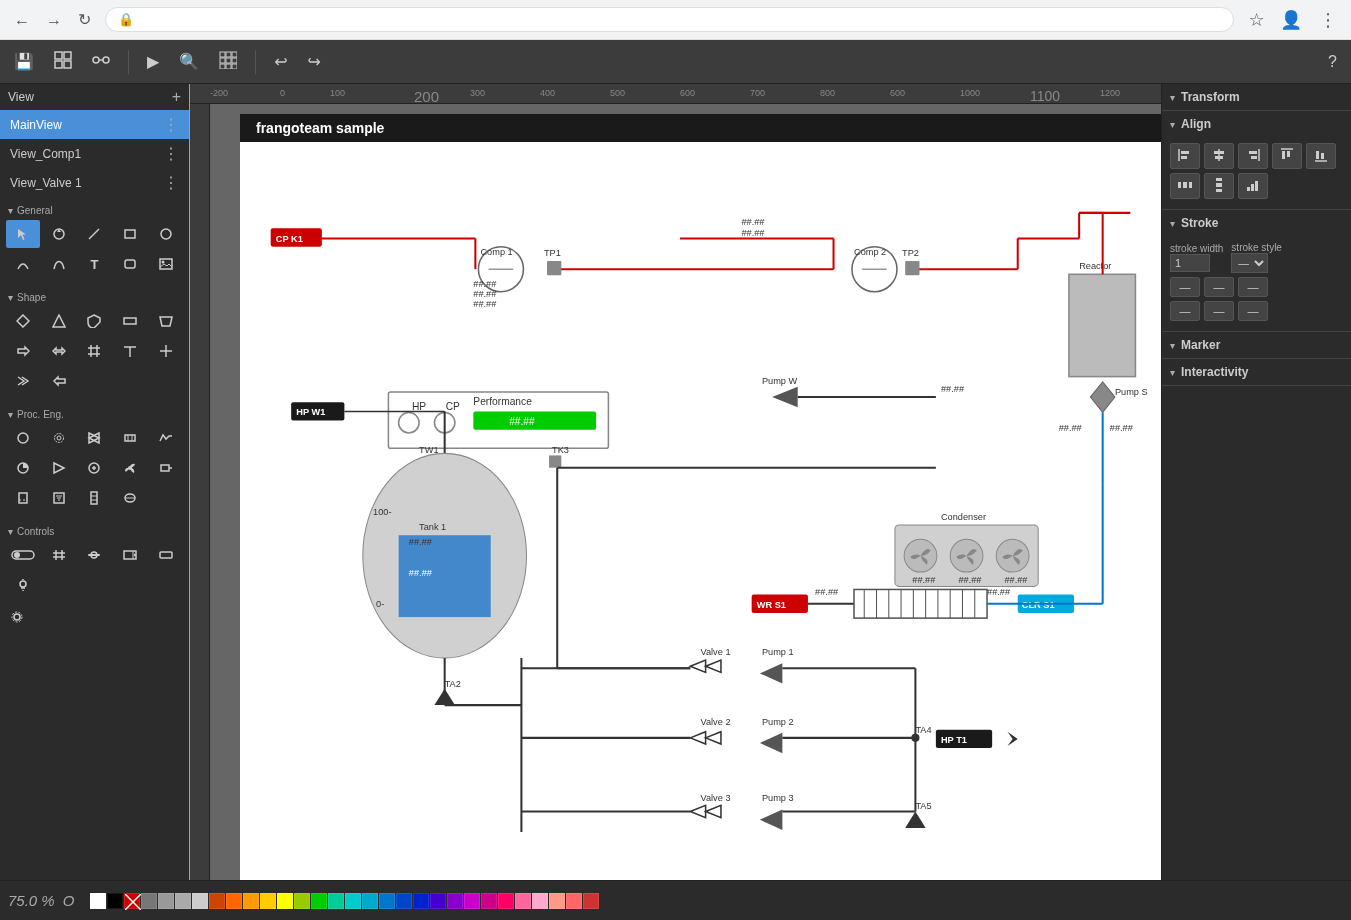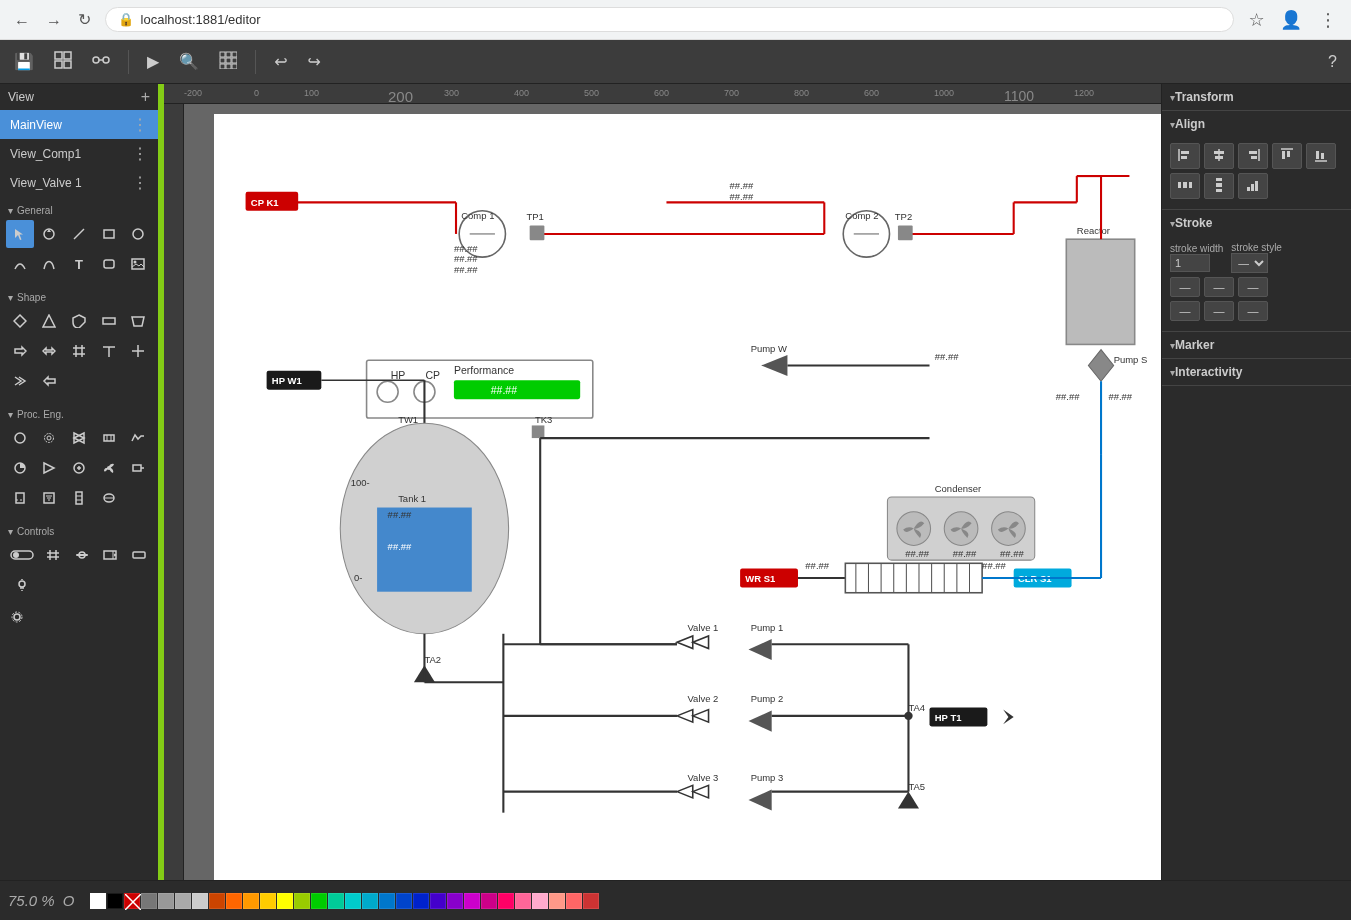--- a/index.html
+++ b/index.html
@@ -17,21 +17,21 @@
     
     .app-toolbar { background: #3c3c3c; display: flex; align-items: center; padding: 4px 8px; gap: 8px; height: 44px; border-bottom: 1px solid #222; }
     .toolbar-btn { background: none; border: none; cursor: pointer; color: #ccc; font-size: 16px; padding: 4px 6px; border-radius: 3px; }
     .toolbar-separator { width: 1px; height: 24px; background: #555; margin: 0 4px; }
     .toolbar-help { margin-left: auto; }
 
     
     .main-layout { display: flex; height: calc(920px - 40px - 44px - 40px); }
 
     
-    .left-sidebar { width: 164px; background: #2b2b2b; border-right: 6px solid #84cc16; display: flex; flex-direction: column; overflow-y: auto; }
+    .left-sidebar { width: 190px; background: #2b2b2b; border-right: 1px solid #84cc16; display: flex; flex-direction: column; overflow-y: auto; }
     .sidebar-section-header { display: flex; align-items: center; justify-content: space-between; padding: 4px 8px; cursor: pointer; }
     .view-item { display: flex; align-items: center; justify-content: space-between; padding: 5px 10px; cursor: pointer; font-size: 12px; }
     .view-item.active { background: #4a90d9; color: white; }
     .view-item-dots { color: #aaa; font-size: 16px; }
     .view-add-btn { background: none; border: none; color: #aaa; cursor: pointer; font-size: 16px; margin-left: auto; }
 
     .tool-section { padding: 4px; }
     .tool-section-title { font-size: 10px; color: #aaa; padding: 4px 4px 2px; display: flex; align-items: center; gap: 4px; cursor: pointer; }
     .tool-grid { display: grid; grid-template-columns: repeat(5, 1fr); gap: 2px; padding: 2px; }
     .tool-btn { background: none; border: none; cursor: pointer; color: #ccc; font-size: 14px; padding: 4px; border-radius: 2px; display: flex; align-items: center; justify-content: center; height: 28px; }
@@ -42,21 +42,21 @@
     .canvas-ruler-top { height: 20px; background: #3c3c3c; border-bottom: 1px solid #222; display: flex; align-items: center; overflow: hidden; }
     .canvas-main { display: flex; flex: 1; overflow: hidden; }
     .canvas-ruler-left { width: 20px; background: #3c3c3c; border-right: 1px solid #222; display: flex; flex-direction: column; align-items: center; font-size: 9px; color: #888; }
     .canvas-workspace { flex: 1; background: #666; overflow: hidden; position: relative; }
     .canvas-frame { background: white; position: absolute; top: 10px; left: 30px; right: 0; bottom: 0; overflow: hidden; }
     .canvas-title-bar { background: #1a1a1a; color: white; padding: 6px 16px; font-size: 14px; font-weight: bold; }
 
     
     .right-panel { width: 190px; background: #2b2b2b; border-left: 1px solid #222; display: flex; flex-direction: column; }
     .panel-section { border-bottom: 1px solid #444; }
-    .panel-section-header { display: flex; align-items: center; padding: 6px 8px; cursor: pointer; gap: 0; }
+    .panel-section-header { display: flex; align-items: center; padding: 6px 8px; cursor: pointer; gap: 6px; }
     .panel-section-title { font-size: 12px; color: #ccc; font-weight: bold; }
     .panel-chevron { color: #aaa; font-size: 10px; }
     .panel-content { padding: 6px 8px; }
     .panel-row { display: flex; gap: 4px; margin-bottom: 4px; }
     .panel-btn { background: #444; border: 1px solid #555; color: #ccc; padding: 3px 6px; cursor: pointer; border-radius: 2px; font-size: 11px; }
     .stroke-row { display: flex; gap: 8px; align-items: center; margin-bottom: 4px; }
     .stroke-label { font-size: 10px; color: #aaa; }
     .stroke-input { width: 40px; background: #444; border: 1px solid #555; color: #ccc; padding: 2px 4px; font-size: 11px; }
     .stroke-select { background: #444; border: 1px solid #555; color: #ccc; padding: 2px; font-size: 11px; }
 
@@ -76,21 +76,20 @@
 <body>
 
 <div class="browser-chrome">
   <div class="browser-nav-btns">
     <button class="browser-nav-btn">←</button>
     <button class="browser-nav-btn">→</button>
     <button class="browser-nav-btn">↻</button>
   </div>
   <div class="browser-address-bar">
     <span>🔒</span>
-    <span class="browser-address-text">localhost:1881/editor</span>
   </div>
   <div class="browser-actions">
     <button class="browser-action-btn">☆</button>
     <button class="browser-action-btn">👤</button>
     <button class="browser-action-btn">⋮</button>
   </div>
 </div>
 
 <div class="app-toolbar">
   <button class="toolbar-btn">💾</button>
@@ -476,20 +475,23 @@
           
           
           
           
         </div>
       </div>
 
       <div class="canvas-workspace">
 
         <div class="canvas-frame">
+          <div class="canvas-title-bar">
+            <span>frangoteam sample</span>
+          </div>
 
           
           <svg class="diagram-svg" viewBox="0 0 900 680" style="background:white;">
 
             <defs>
               <marker id="arrowhead" markerWidth="8" markerHeight="6" refX="8" refY="3" orient="auto">
                 <polygon points="0 0, 8 3, 0 6" fill="#000"></polygon>
               </marker>
               <marker id="arrowhead-red" markerWidth="8" markerHeight="6" refX="8" refY="3" orient="auto">
                 <polygon points="0 0, 8 3, 0 6" fill="#cc0000"></polygon>

